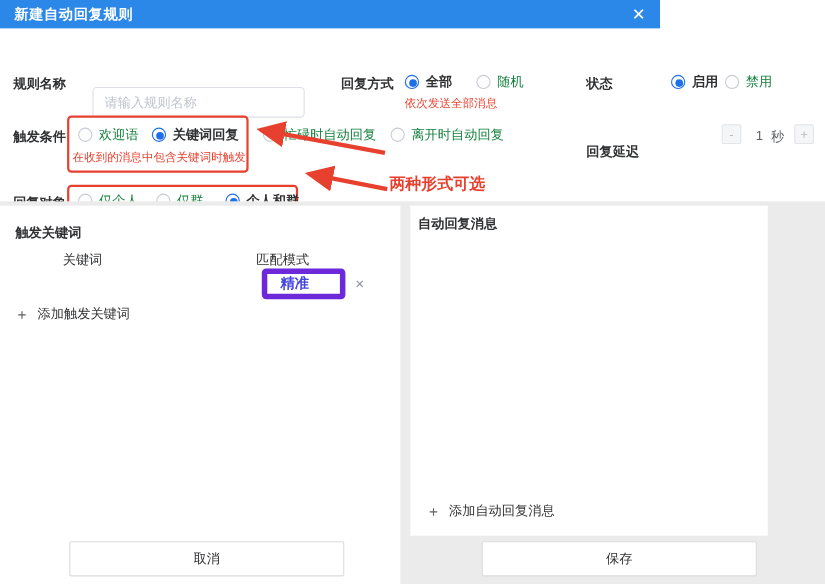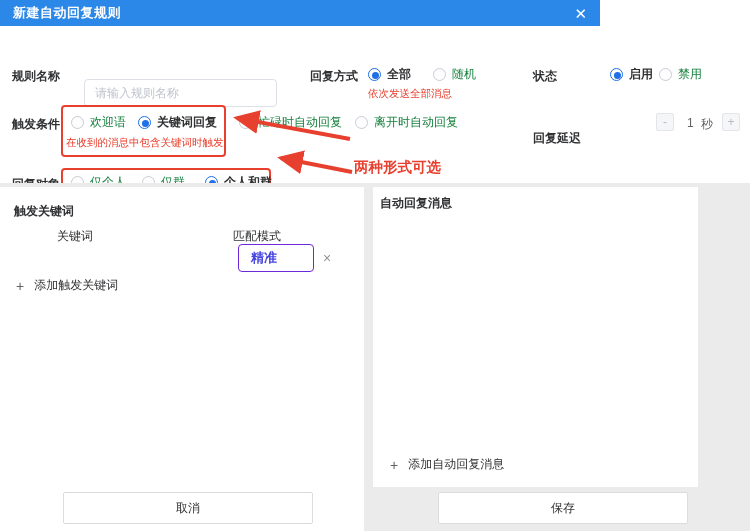--- a/index.html
+++ b/index.html
@@ -34,21 +34,21 @@
   .step-val { position:absolute; font-size:12px; color:#606266; }
   .step-unit { position:absolute; font-size:12px; color:#606266; }
 
   
   .lower-bg { position:absolute; left:0; top:183px; width:750px; height:348px; background:#ebebeb; }
   .panel { position:absolute; background:#fff; }
   .panel-left { left:0; top:187px; width:364px; height:368px; }
   .panel-right { left:373px; top:187px; width:325px; height:300px; }
   .p-title { position:absolute; font-size:12px; font-weight:bold; color:#303133; }
   .p-label { position:absolute; font-size:12px; color:#303133; }
-  .select-box { position:absolute; border:1px solid #6d28d9; border-radius:4px; background:#fff; display:flex; align-items:center; padding:0 12px; cursor:pointer; }
+  .select-box { position:absolute; border:5px solid #6d28d9; border-radius:4px; background:#fff; display:flex; align-items:center; padding:0 12px; cursor:pointer; }
   .select-box .sval { font-size:13px; font-weight:bold; color:#4545e0; }
   .remove-x { position:absolute; color:#909399; font-size:14px; cursor:pointer; line-height:1; }
   .add-row { position:absolute; display:flex; align-items:center; cursor:pointer; }
   .add-row .plus { font-size:14px; color:#606266; margin-right:10px; }
   .add-row .atext { font-size:12px; color:#303133; }
 
   
   .footer-btn { position:absolute; width:250px; height:32px; background:#fff; border:1px solid #dcdcdc; border-radius:2px; font-size:12px; color:#303133; display:flex; align-items:center; justify-content:center; cursor:pointer; font-family:inherit; }
 
   .overlay { position:absolute; left:0; top:0; pointer-events:none; }

